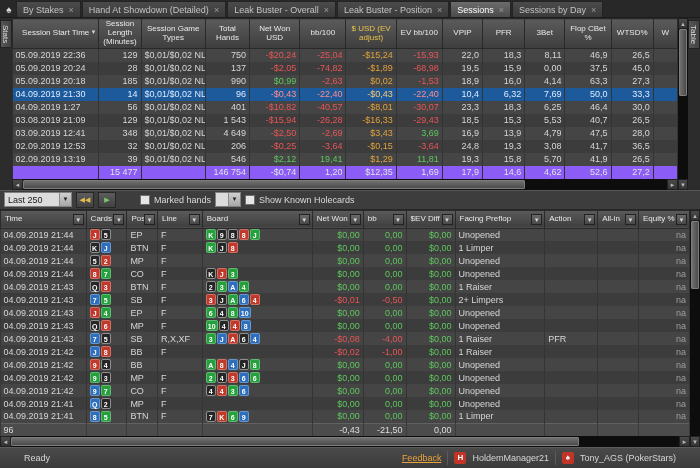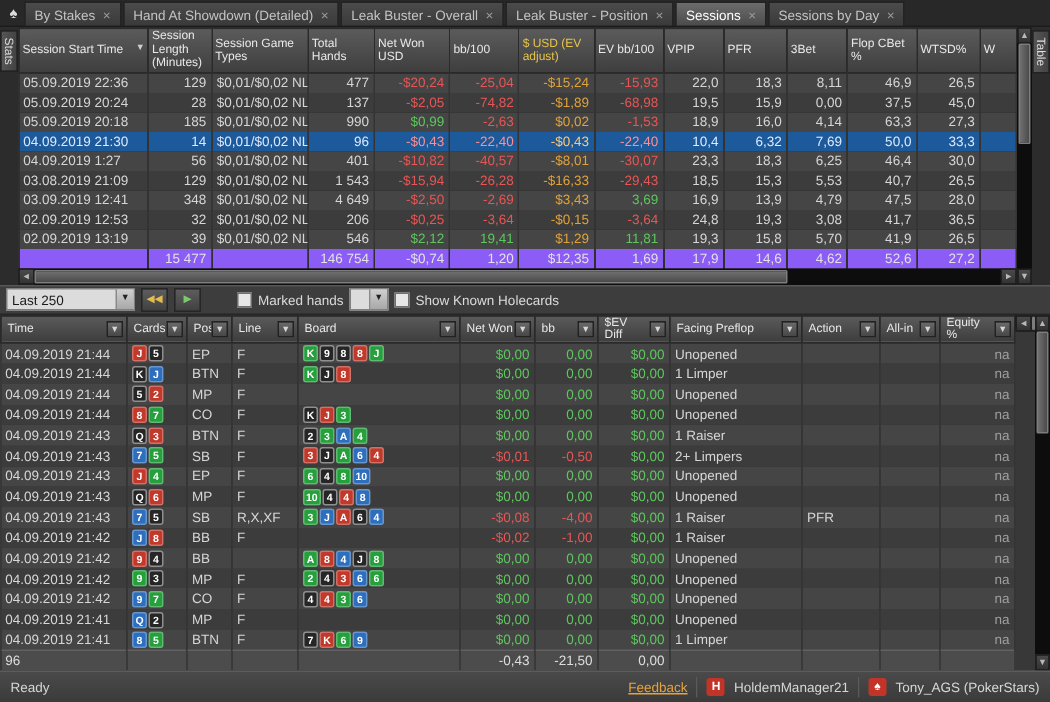--- a/index.html
+++ b/index.html
@@ -15,21 +15,21 @@
   .tab.active{background:linear-gradient(#6c6c6c,#4b4b4b);color:#fff}
   .tab .close{color:#9a9a9a;font-size:9px}
 
   
   .sessions-wrap{flex:0 0 170px;display:flex;background:#303030}
   .vstrip{width:12px;background:#2c2c2c;flex:0 0 12px}
   .vtab{writing-mode:vertical-rl;background:linear-gradient(90deg,#575757,#424242);border:1px solid #222;color:#ddd;font-size:8px;padding:4px 1px;margin-top:2px;width:12px}
   .sessions-main{flex:1;display:flex;flex-direction:column;overflow:hidden}
 
   table.grid{border-collapse:collapse;table-layout:fixed;width:100%}
-  .grid th{background:linear-gradient(#5b5b5b,#3e3e3e);border:1px solid #2a2a2a;font-weight:normal;color:#e8e8e8;font-size:8px;line-height:1.1;padding:1px 2px;text-align:left;vertical-align:middle;position:relative;overflow:hidden}
+  .grid th{background:linear-gradient(#5b5b5b,#3e3e3e);border:1px solid #2a2a2a;font-weight:normal;color:#e8e8e8;font-size:8px;line-height:1.1;padding:1px 2px;text-align:center;vertical-align:middle;position:relative;overflow:hidden}
   .sessions th{height:30px}
   .grid td{height:13px;padding:0 3px;font-size:9px;border-right:1px solid #343434;white-space:nowrap;overflow:hidden}
   .num{text-align:right}.left{text-align:left}
   .neg{color:var(--negative,#e85555)}.pos{color:var(--positive,#5dc75d)}.ev{color:var(--ev,#e0a23c)}
   .dim{color:#9f9f9f}
   tr.even{background:#454545}tr.odd{background:#3c3c3c}
   tr.sel{background:var(--selected-row,#1c5a9c)}
   tr.sel td{color:#dceaff}
   tr.sel .neg{color:#ff8e8e}tr.sel .ev{color:#ffc775}
   tr.totals{background:#8b5cf6}tr.totals td{color:#e2e2e2;border-right:1px solid #303030}
@@ -42,44 +42,44 @@
   .track{flex:1;height:11px;position:relative}
   .thumb{position:absolute;left:0;top:1px;height:9px;background:linear-gradient(#707070,#4b4b4b);border:1px solid #7d7d7d;border-radius:1px}
   .vscroll{width:10px;background:#0d0d0d;display:flex;flex-direction:column;flex:0 0 10px}
   .vscroll .sarrow{width:10px;flex:0 0 11px}
   .vtrack{flex:1;position:relative}
   .vthumb{position:absolute;left:1px;width:8px;background:linear-gradient(90deg,#707070,#4b4b4b);border:1px solid #7d7d7d;border-radius:1px}
 
   
   .toolbar{flex:0 0 20px;background:#3d3d3d;border-top:1px solid #575757;border-bottom:1px solid #272727;display:flex;align-items:center;gap:4px;padding:0 4px}
   .combo{height:15px;background:#dcdcdc;color:#1a1a1a;border:1px solid #808080;display:flex;align-items:center;justify-content:space-between;padding-left:3px}
-  .combo.range{width:86px}
+  .combo.range{width:68px}
   .combo.mini{width:26px;justify-content:flex-end}
   .carrow{width:12px;height:13px;background:linear-gradient(#cfcfcf,#a8a8a8);border-left:1px solid #8a8a8a;font-size:6px;text-align:center;line-height:13px;color:#222}
   .tb-btn{width:18px;height:16px;background:linear-gradient(#5d5d5d,#414141);border:1px solid #262626;font-size:7px;text-align:center;line-height:14px}
   .tb-btn.gold{color:#e2bd4e}.tb-btn.green{color:#7cc96d}
   .chk{width:10px;height:10px;background:#e6e6e6;border:1px solid #6e6e6e}
   .tblabel{color:#dadada}
   .tb-gap{width:16px}
 
   
   .hands-wrap{flex:0 0 237px;display:flex;overflow:hidden}
-  .hands-main{flex:1;display:flex;flex-direction:row;overflow:hidden}
+  .hands-main{flex:1;display:flex;flex-direction:column;overflow:hidden}
   .hands th{height:18px;text-align:left;padding:0 14px 0 4px}
   .filter{position:absolute;right:2px;top:3px;width:11px;height:11px;background:linear-gradient(#6a6a6a,#474747);border:1px solid #222;font-size:6px;color:#d6d6d6;text-align:center;line-height:10px}
   tr.hfoot{background:#4c4c4c}
   tr.hfoot td{color:#dedede;border-top:1px solid #616161;border-right:1px solid #3a3a3a}
   .card{display:inline-block;min-width:10px;padding:0 1px;height:11px;line-height:11px;border-radius:2px;font-size:7px;font-weight:bold;color:#fff;text-align:center;margin-right:1px;vertical-align:middle;border:1px solid rgba(255,255,255,.28)}
   .card.s{background:#262626;border-color:#8f8f8f}
   .card.h{background:#c0392b}
   .card.d{background:#2e6fbd}
   .card.c{background:#25a03c}
 
   
-  .statusbar{flex:1;min-height:22px;background:linear-gradient(#4a4a4a,#3a3a3a);border-top:1px solid #5c5c5c;display:flex;align-items:center;padding:0 7px}
+  .statusbar{flex:1;min-height:22px;background:linear-gradient(#4a4a4a,#3a3a3a);border-top:1px solid #5c5c5c;display:flex;align-items:center;padding:0 24px}
   .status-right{margin-left:auto;display:flex;align-items:center;gap:6px}
   .feedback{color:#e8a33d;text-decoration:underline;cursor:pointer}
   .sep{width:1px;height:14px;background:#2a2a2a;border-right:1px solid #5a5a5a}
   .badge{width:12px;height:12px;border-radius:2px;font-size:8px;font-weight:bold;line-height:12px;text-align:center;color:#fff;background:#c23328}
 </style>
 </head>
 <body>
 
 <div class="app">
 
@@ -151,21 +151,21 @@
               <th><span>Flop CBet %</span></th>
               <th><span>WTSD%</span></th>
               <th><span>W</span></th>
             </tr>
           </thead>
           <tbody>
             <tr class="even">
               <td class="left">05.09.2019 22:36</td>
               <td class="num">129</td>
               <td class="left">$0,01/$0,02 NL</td>
-              <td class="num">477</td>
+              <td class="num">750</td>
               <td class="num neg">-$20,24</td>
               <td class="num neg">-25,04</td>
               <td class="num ev">-$15,24</td>
               <td class="num neg">-15,93</td>
               <td class="num">22,0</td>
               <td class="num">18,3</td>
               <td class="num">8,11</td>
               <td class="num">46,9</td>
               <td class="num">26,5</td>
               <td class="num"></td>

